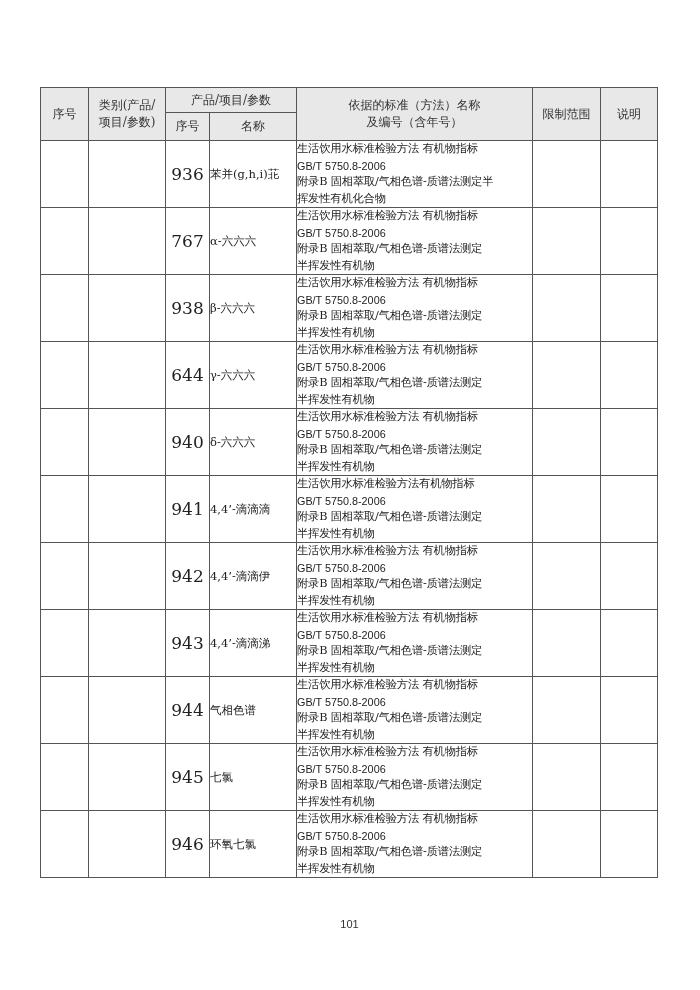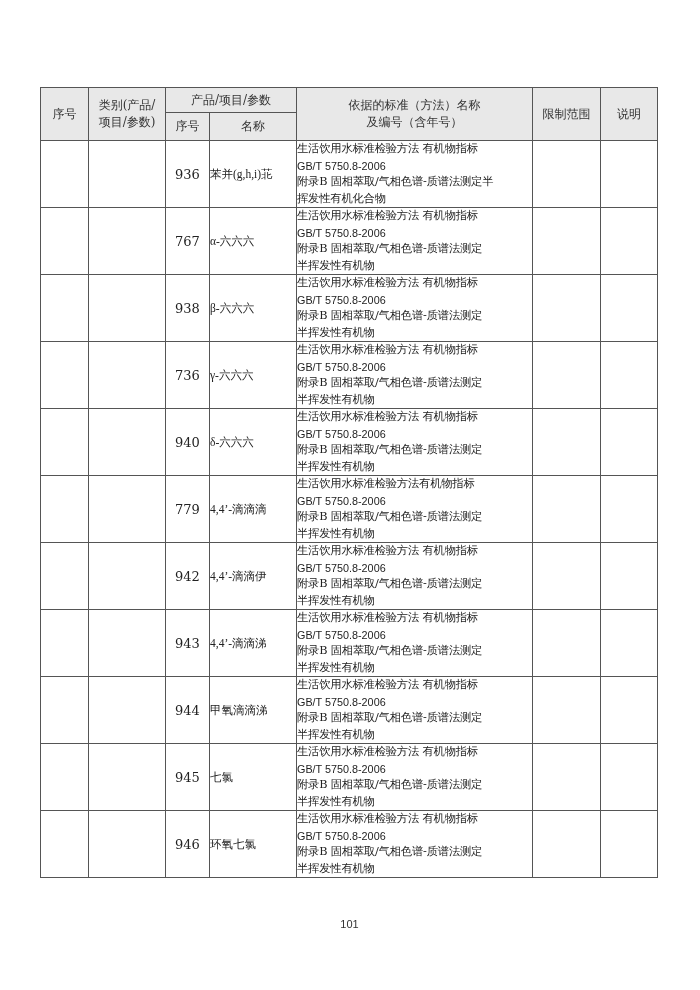--- a/index.html
+++ b/index.html
@@ -23,22 +23,22 @@
     table.spec th {
       background: #e8e8e8;
       font-size: 12px;
       text-align: center;
       line-height: 17px;
       color: #333;
     }
     .hdr-top th { height: 24px; }
     .hdr-bot th { height: 27px; }
     .row td { height: 65px; font-size: 11.5px; }
-    td.num { text-align: center; font-size: 13px; }
-    td.name { padding-left: 5px; line-height: 17px; font-size: 11.5px; font-family: Liberation Serif, serif; }
+    td.num { text-align: center; font-size: 17px; }
+    td.name { padding-left: 5px; line-height: 17px; font-size: 11.5px; }
     td.std { padding-left: 5px; line-height: 16.5px; font-size: 11.3px; letter-spacing: -0.2px; }
     td.std span { display: block; white-space: nowrap; }
     td.std span.code { font-family: Liberation Sans, sans-serif; font-size: 10.8px; letter-spacing: 0; }
     .page-number {
       position: absolute; left: 0; width: 699px; top: 918px;
       text-align: center;
       font-family: "Liberation Sans", "DejaVu Sans", sans-serif;
       font-size: 11px; color: #333;
     }
   </style>
@@ -113,21 +113,21 @@
           <span class="code">GB/T 5750.8-2006</span>
           <span>附录B 固相萃取/气相色谱-质谱法测定</span>
           <span>半挥发性有机物</span>
         </td>
         <td></td>
         <td></td>
       </tr>
       <tr class="row">
         <td class="num"></td>
         <td></td>
-        <td class="num">736</td>
+        <td class="num">644</td>
         <td class="name">γ-六六六</td>
         <td class="std">
           <span>生活饮用水标准检验方法 有机物指标</span>
           <span class="code">GB/T 5750.8-2006</span>
           <span>附录B 固相萃取/气相色谱-质谱法测定</span>
           <span>半挥发性有机物</span>
         </td>
         <td></td>
         <td></td>
       </tr>
@@ -141,21 +141,21 @@
           <span class="code">GB/T 5750.8-2006</span>
           <span>附录B 固相萃取/气相色谱-质谱法测定</span>
           <span>半挥发性有机物</span>
         </td>
         <td></td>
         <td></td>
       </tr>
       <tr class="row">
         <td class="num"></td>
         <td></td>
-        <td class="num">779</td>
+        <td class="num">941</td>
         <td class="name">4,4’-滴滴滴</td>
         <td class="std">
           <span>生活饮用水标准检验方法有机物指标</span>
           <span class="code">GB/T 5750.8-2006</span>
           <span>附录B 固相萃取/气相色谱-质谱法测定</span>
           <span>半挥发性有机物</span>
         </td>
         <td></td>
         <td></td>
       </tr>
@@ -184,21 +184,21 @@
           <span>附录B 固相萃取/气相色谱-质谱法测定</span>
           <span>半挥发性有机物</span>
         </td>
         <td></td>
         <td></td>
       </tr>
       <tr class="row">
         <td class="num"></td>
         <td></td>
         <td class="num">944</td>
-        <td class="name">甲氧滴滴涕</td>
+        <td class="name">气相色谱</td>
         <td class="std">
           <span>生活饮用水标准检验方法 有机物指标</span>
           <span class="code">GB/T 5750.8-2006</span>
           <span>附录B 固相萃取/气相色谱-质谱法测定</span>
           <span>半挥发性有机物</span>
         </td>
         <td></td>
         <td></td>
       </tr>
       <tr class="row">

